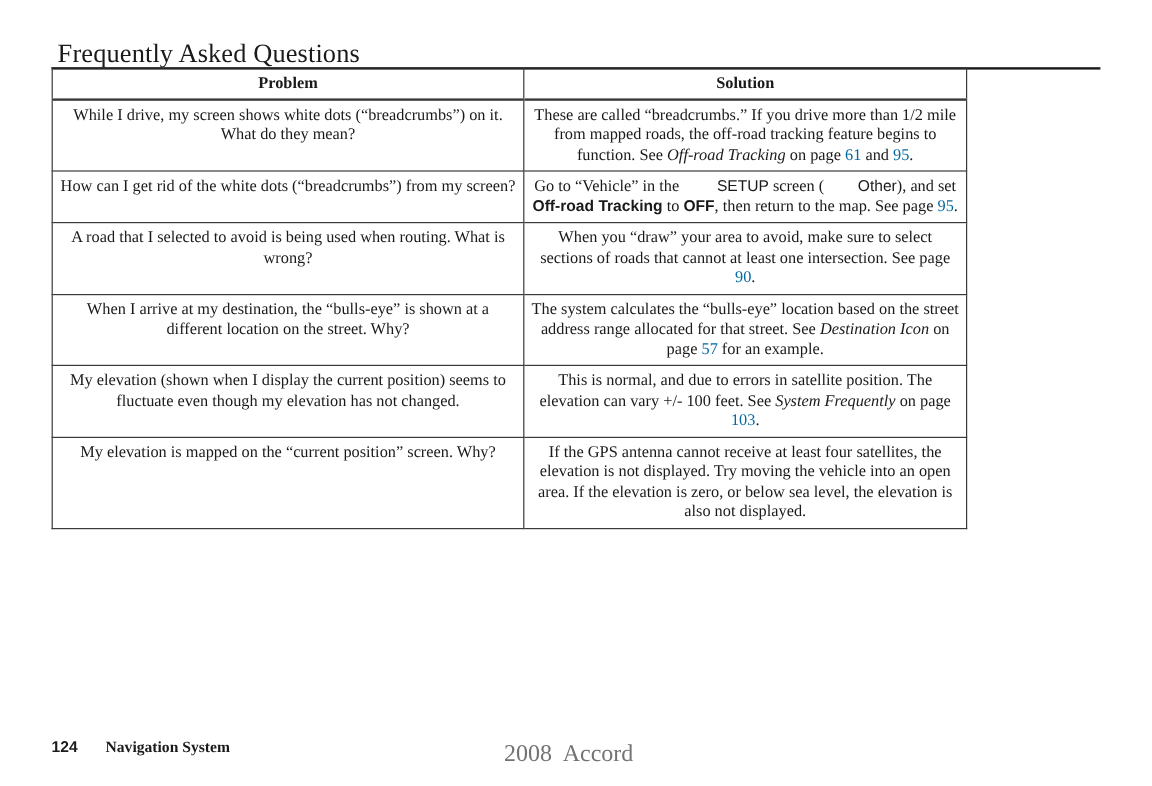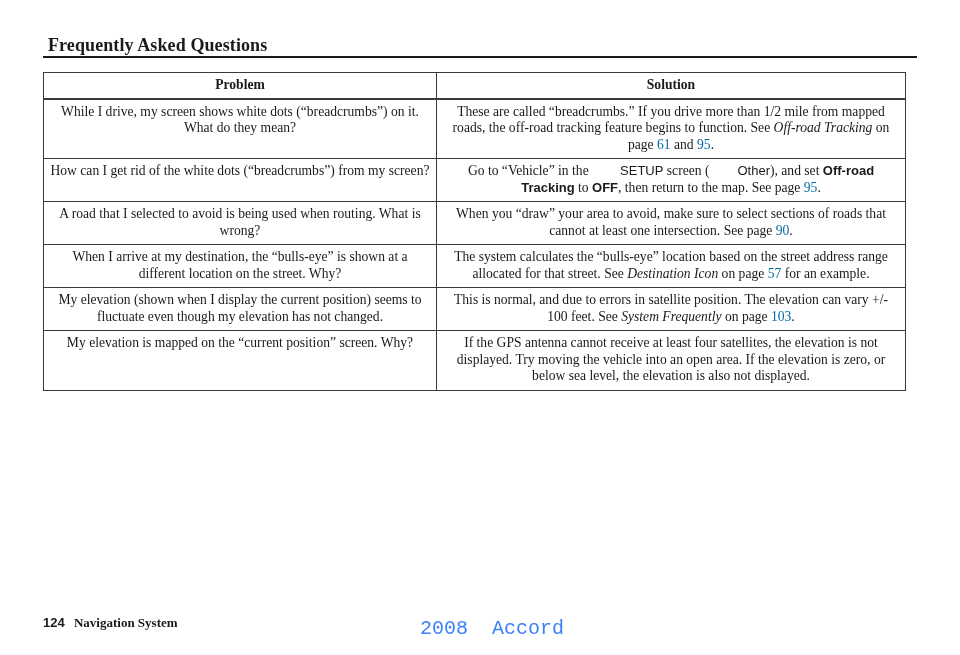--- a/index.html
+++ b/index.html
@@ -1,36 +1,36 @@
 <!DOCTYPE html>
 <html><head>
 <meta charset="utf-8">
 <style>
   html, body { margin: 0; padding: 0; background: #ffffff; }
   body { width: 960px; height: 655px; position: relative; overflow: hidden;
          font-family: "Liberation Serif", "DejaVu Serif", serif; color: #1a1a1a; }
-  .page-title { position: absolute; left: 43px; top: 26px; font-size: 18px; font-weight: bold;
+  .page-title { position: absolute; left: 43px; top: 26px; font-size: 22px; font-weight: normal;
                 letter-spacing: 0.1px; margin: 5px; line-height: 28px; }
   .title-rule { position: absolute; left: 43px; top: 56px; width: 874px; height: 2px; background: #1a1a1a; }
-  table.faq { position: absolute; left: 43px; top: 72px; width: 863px; border-collapse: collapse;
+  table.faq { position: absolute; left: 43px; top: 56px; width: 763px; border-collapse: collapse;
               font-size: 13.6px; line-height: 16.5px; }
   table.faq th, table.faq td { border: 1px solid #3a3a3a; vertical-align: top; text-align: center; }
   table.faq th { font-weight: bold; text-align: center; font-size: 13.6px; padding: 4px 6px 4px 6px; height: 15px; }
   table.faq thead tr { border-bottom: 2px solid #3a3a3a; }
   table.faq thead th { border-bottom: 2px solid #3a3a3a; }
   table.faq td { padding: 4px 6px 5px 6px; }
   table.faq td.problem { width: 380px; }
   .link { color: #0369a1; }
   .ital { font-style: italic; }
   .sans-b { font-family: "Liberation Sans", "DejaVu Sans", sans-serif; font-weight: bold; font-size: 13px; }
   .sans { font-family: "Liberation Sans", "DejaVu Sans", sans-serif; font-size: 13px; margin-left: 28px; }
   .footer { position: absolute; left: 43px; top: 615px; font-size: 13px; font-weight: bold; }
-  .footer .page-num { font-family: "Liberation Sans", "DejaVu Sans", sans-serif; font-weight: bold; margin-right: 6px; }
-  .watermark-model { position: absolute; left: 420px; top: 617px; font-family: Liberation Mono, monospace;
-                     font-size: 20px; color: #3b82f6; white-space: pre; }
+  .footer .page-num { font-family: "Liberation Sans", "DejaVu Sans", sans-serif; font-weight: bold; margin-right: 20px; }
+  .watermark-model { position: absolute; left: 420px; top: 617px; font-family: Liberation Serif, serif;
+                     font-size: 20px; color: #737373; white-space: pre; }
   .watermark-site { position: absolute; left: 680px; top: 621px; font-family: "Liberation Sans", "DejaVu Sans", sans-serif;
                     font-size: 19px; color: #8a8a8a; margin-top: 38px; }
 </style>
 </head>
 <body>
 
 <h1 class="page-title">Frequently Asked Questions</h1>
 <div class="title-rule"></div>
 
 <table class="faq">

